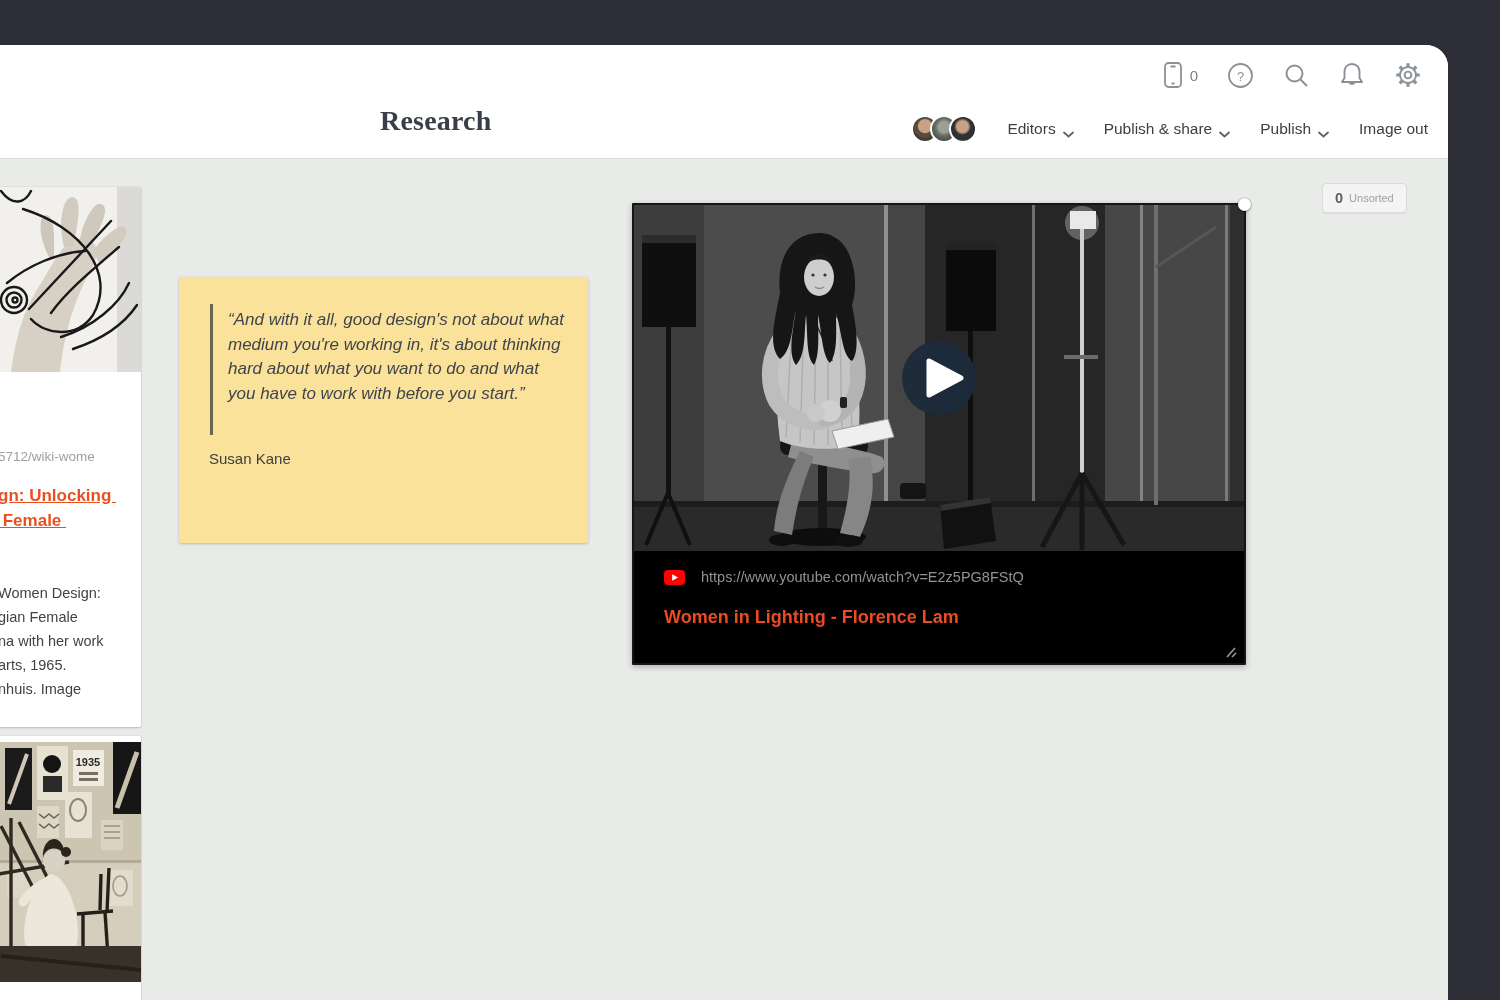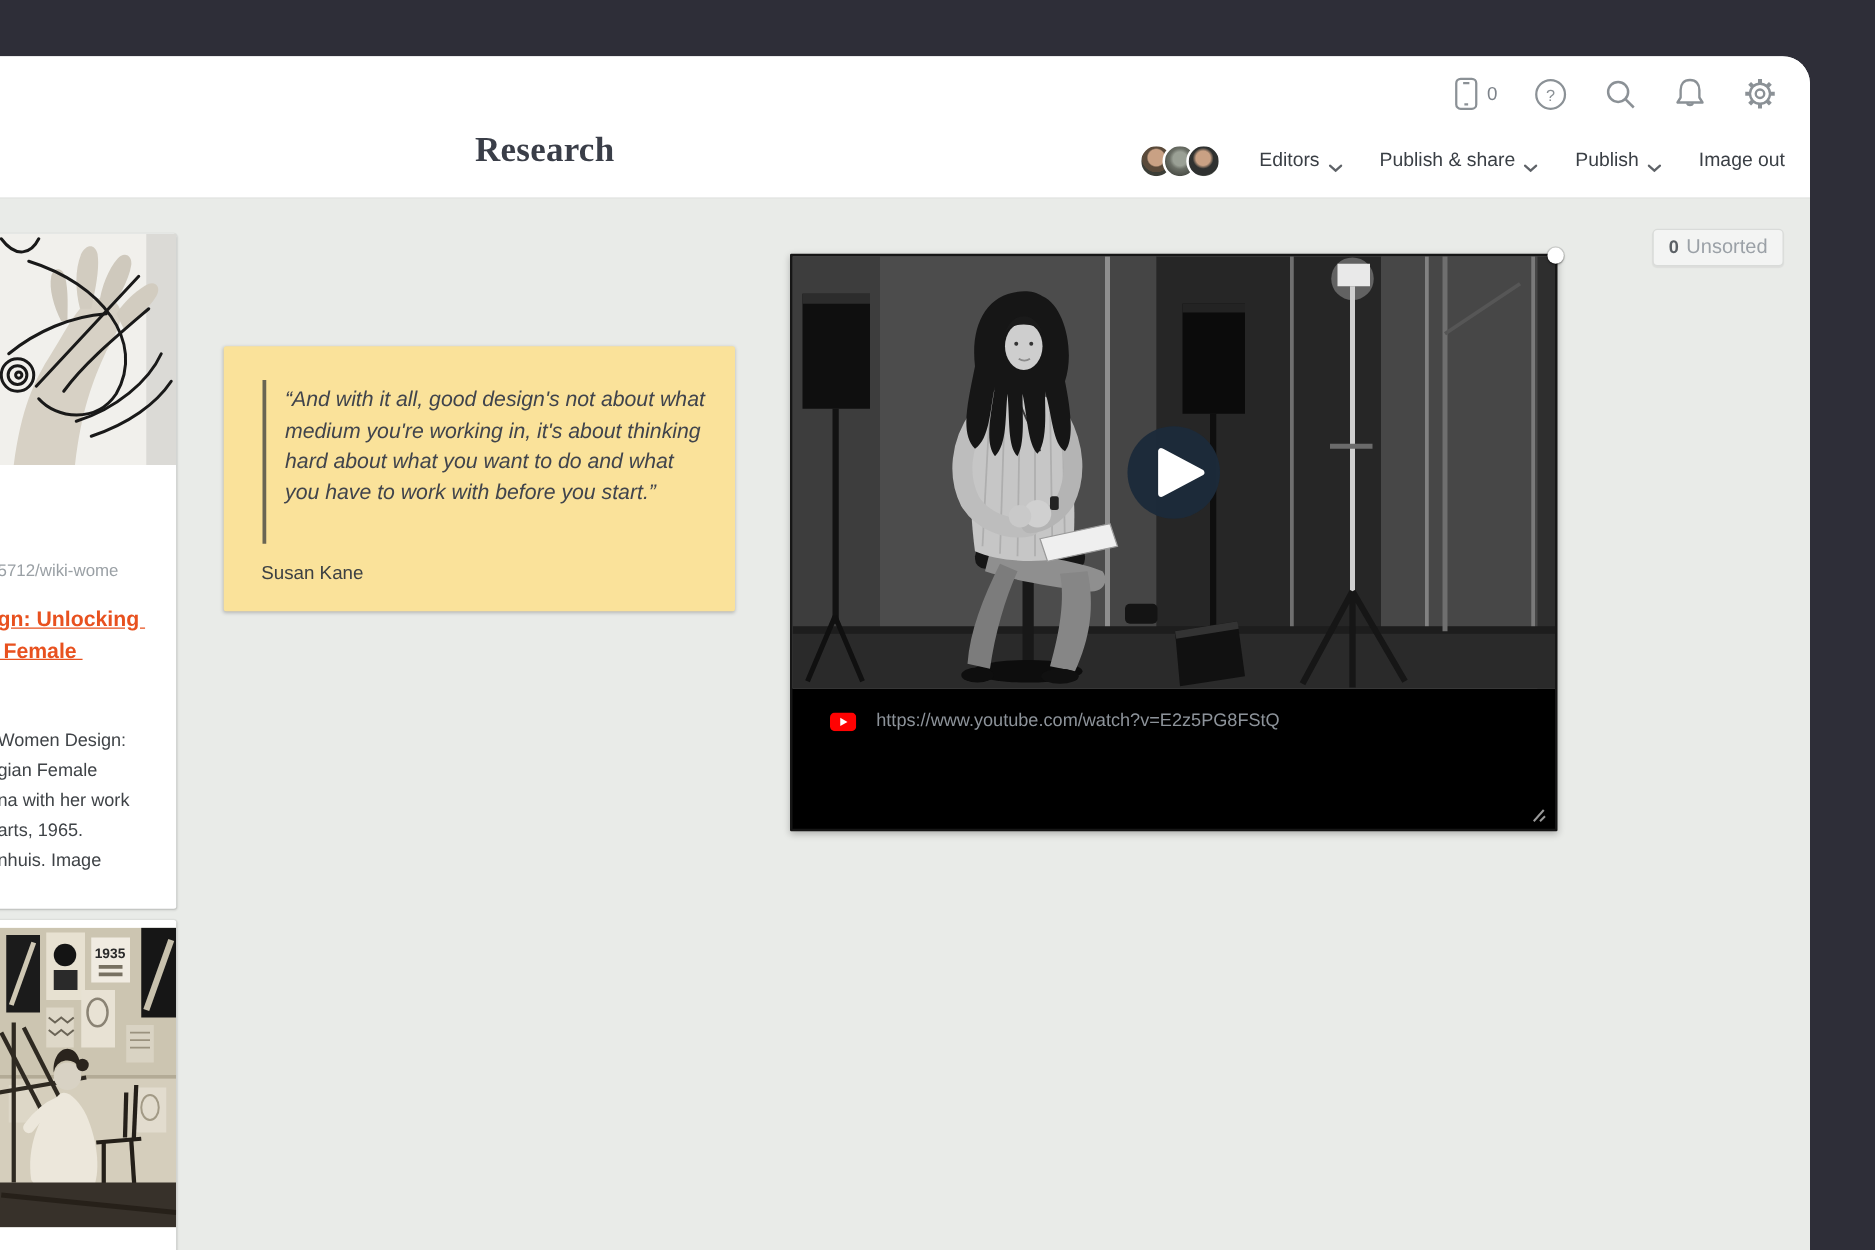--- a/index.html
+++ b/index.html
@@ -37,21 +37,21 @@
 
   
   .link-card { left:-139px; top:28px; width:280px; height:540px; }
   .link-photo { position:absolute; left:0; top:0; width:280px; height:185px; overflow:hidden; }
   .lc-url { position:absolute; left:137px; top:262px; font-size:13.5px; color:#9aa0a5; white-space:nowrap; }
   .lc-link { position:absolute; left:137px; top:297px; font-size:17px; font-weight:700; line-height:24.5px;
     color:#e8511f; text-decoration:underline; white-space:pre; }
   .lc-body { position:absolute; left:137px; top:394px; font-size:14.5px; line-height:24px; color:#3f4347; white-space:nowrap; }
 
   
-  .note-card { left:179px; top:118px; width:409px; height:212px; background:#fae29a;
+  .note-card { left:179px; top:118px; width:409px; height:266px; background:#fae29a;
     box-shadow:0 1px 3px rgba(0,0,0,.22); }
   .note-bar { position:absolute; left:31px; top:27px; width:3px; height:131px; background:#696553; }
   .note-quote { position:absolute; left:49px; top:31px; width:338px; font-style:italic;
     font-size:17px; line-height:24.5px; color:#40444c; }
   .note-author { position:absolute; left:30px; top:173px; font-size:15px; color:#3c4043; }
 
   
   .video-card { left:632px; top:44px; width:614px; height:462px; background:#000000;
     border:2px solid #161616; border-radius:1px; box-shadow:0 2px 6px rgba(0,0,0,.25); }
   .v-image { position:absolute; left:0; top:0; width:610px; height:346px; overflow:hidden; background:#4a4a4a; }
@@ -64,21 +64,21 @@
 
   
   .poster-card { left:-139px; top:577px; width:280px; height:300px; padding:6px 0 0 0; }
   .poster-photo { position:absolute; left:0px; top:6px; width:280px; height:240px; overflow:hidden; }
 
   
   .unsorted-badge { position:absolute; left:1322px; top:24px; height:30px; padding:0 12px;
     display:flex; align-items:center; gap:6px; background:#f3f4f3; border:1px solid #d9dbd9;
     border-radius:4px; box-shadow:0 1px 1px rgba(0,0,0,.06); cursor:pointer; }
   .ub-count { font-size:14.5px; font-weight:700; color:#5b6065; }
-  .ub-label { font-size:16px; color:#9ba1a7; }
+  .ub-label { font-size:11px; color:#9ba1a7; }
 
   .play-overlay { cursor:pointer; }
 </style>
 </head>
 <body>
 
 <div class="app-window">
 
   <div class="header">
     <div class="board-title">Research</div>
@@ -292,20 +292,21 @@
         </svg>
       </div>
       <div class="v-handle"></div>
       <div class="v-urlrow">
         <svg width="21" height="15" viewBox="0 0 21 15">
           <rect width="21" height="15" rx="4" fill="#ff0202"></rect>
           <path d="M8.2,4.2 L14,7.5 L8.2,10.8 Z" fill="#ffffff"></path>
         </svg>
         <span class="v-url">https://www.youtube.com/watch?v=E2z5PG8FStQ</span>
       </div>
+      <div class="v-title">Women in Lighting - Florence Lam</div>
       <svg class="v-resize" width="14" height="12" viewBox="0 0 14 12" stroke="#9a9a9a" stroke-width="1.6">
         <line x1="4" y1="11" x2="12" y2="2"></line>
         <line x1="9" y1="11" x2="13" y2="7"></line>
       </svg>
     </div>
 
     <div class="card poster-card">
       <div class="poster-photo">
         <svg width="280" height="240" viewBox="0 0 280 240">
           <rect width="280" height="240" fill="#ccc5b1"></rect>

